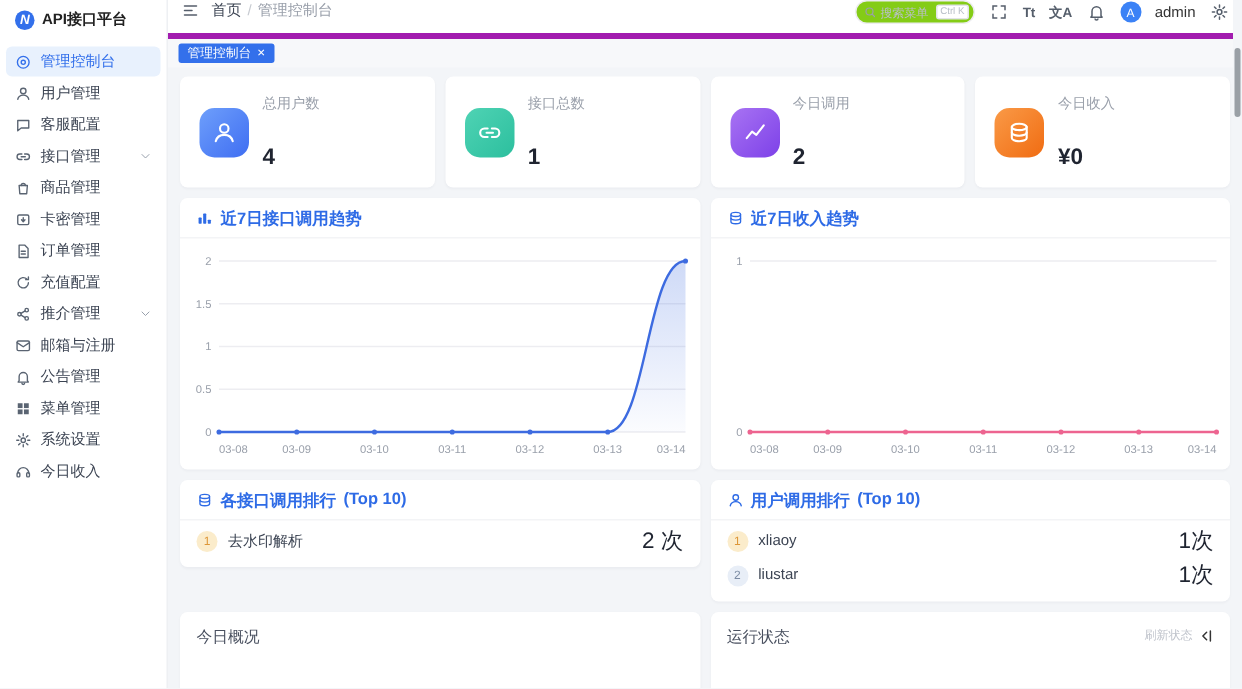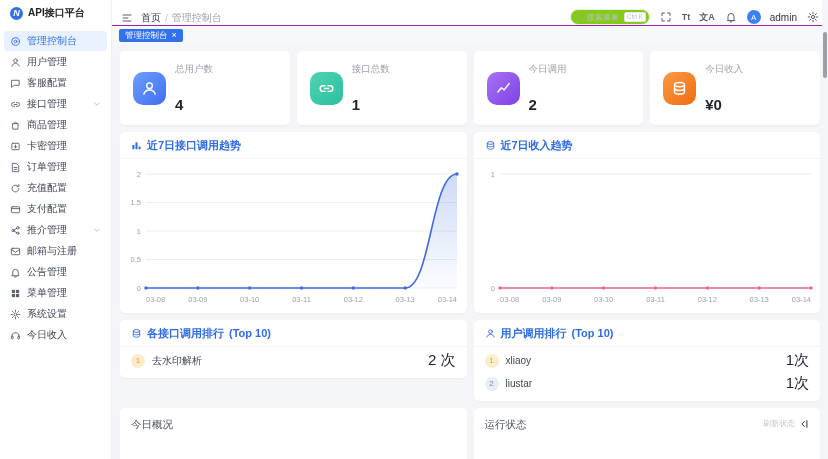--- a/index.html
+++ b/index.html
@@ -18,22 +18,22 @@
     border-radius:4px; color:#3c4453; font-size:10px; cursor:pointer; white-space:nowrap; }
   .side-item .si-icon { display:flex; width:11px; height:11px; color:#5a6472; }
   .side-item .si-icon svg { width:11px; height:11px; }
   .side-item.active { background:#e8f1fd; color:#3370eb; }
   .side-item.active .si-icon { color:#3370eb; }
   .side-item .chev { margin-left:auto; display:flex; width:8px; height:8px; color:#98a0ac; }
   .side-item .chev svg { width:8px; height:8px; }
 
   
   .main-col { flex:1; display:flex; flex-direction:column; height:100%; overflow:hidden; }
-  .topbar { height:26px; background:#fff; display:flex; align-items:flex-end; padding:0 8px; gap:7px;
-    border-bottom:1px solid #a21caf; }
+  .topbar { height:26px; background:#fff; display:flex; align-items:flex-start; padding:0 8px; gap:7px;
+    border-bottom:4px solid #a21caf; }
   .icon-btn { display:flex; align-items:center; justify-content:center; width:14px; height:14px;
     color:#555e6b; cursor:pointer; font-size:9px; }
   .icon-btn svg { width:12px; height:12px; }
   .breadcrumb { display:flex; align-items:center; gap:4px; font-size:10px; }
   .breadcrumb .bc-home { color:#3c4453; cursor:pointer; }
   .breadcrumb .sep { color:#c6cad0; }
   .breadcrumb .cur { color:#9aa0ab; }
   .top-right { margin-left:auto; display:flex; align-items:center; gap:9px; }
   .search-box { display:flex; align-items:center; gap:3px; width:80px; height:16px; background:#84cc16;
     border:1px solid #ededf0; border-radius:9px; padding:0 5px; cursor:text; }
@@ -173,29 +173,20 @@
           <span class="si-label">订单管理</span>
         </div>
         <div class="side-item">
           <span class="si-icon">
             <svg viewBox="0 0 24 24" fill="none" stroke="currentColor" stroke-width="2" stroke-linecap="round" stroke-linejoin="round">
               <path d="M19.5 12a7.5 7.5 0 1 1-2.2-5.3"></path>
               <path d="M19.5 3.5v4h-4"></path>
             </svg>
           </span>
           <span class="si-label">充值配置</span>
-        </div>
-        <div class="side-item">
-          <span class="si-icon">
-            <svg viewBox="0 0 24 24" fill="none" stroke="currentColor" stroke-width="2" stroke-linecap="round" stroke-linejoin="round">
-              <rect x="3" y="6" width="18" height="13" rx="2"></rect>
-              <path d="M3 10h18"></path>
-            </svg>
-          </span>
-          <span class="si-label">支付配置</span>
         </div>
         <div class="side-item">
           <span class="si-icon">
             <svg viewBox="0 0 24 24" fill="none" stroke="currentColor" stroke-width="2" stroke-linecap="round" stroke-linejoin="round">
               <circle cx="6.5" cy="12" r="2.5"></circle>
               <circle cx="17" cy="6" r="2.5"></circle>
               <circle cx="17" cy="18" r="2.5"></circle>
               <path d="M8.8 10.8l5.9-3.6M8.8 13.2l5.9 3.6"></path>
             </svg>
           </span>

